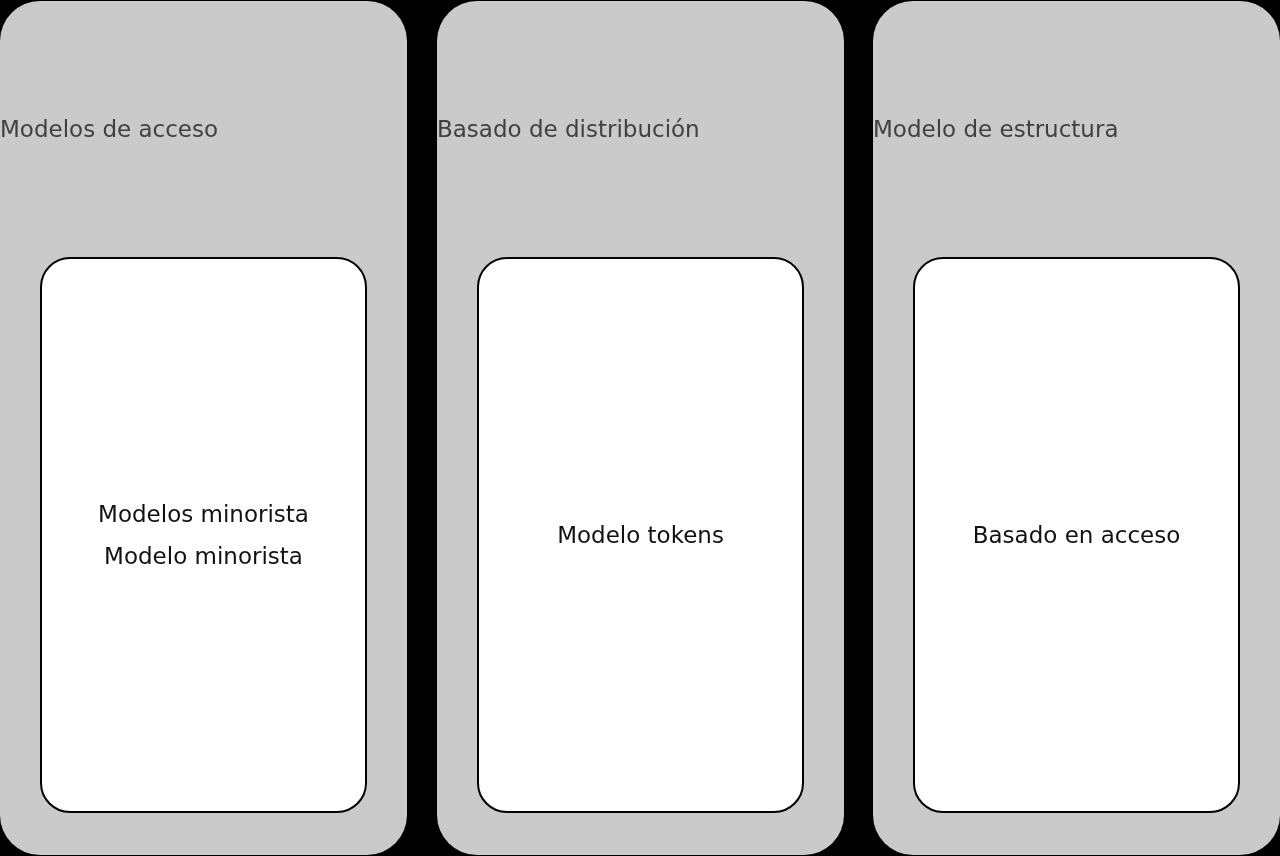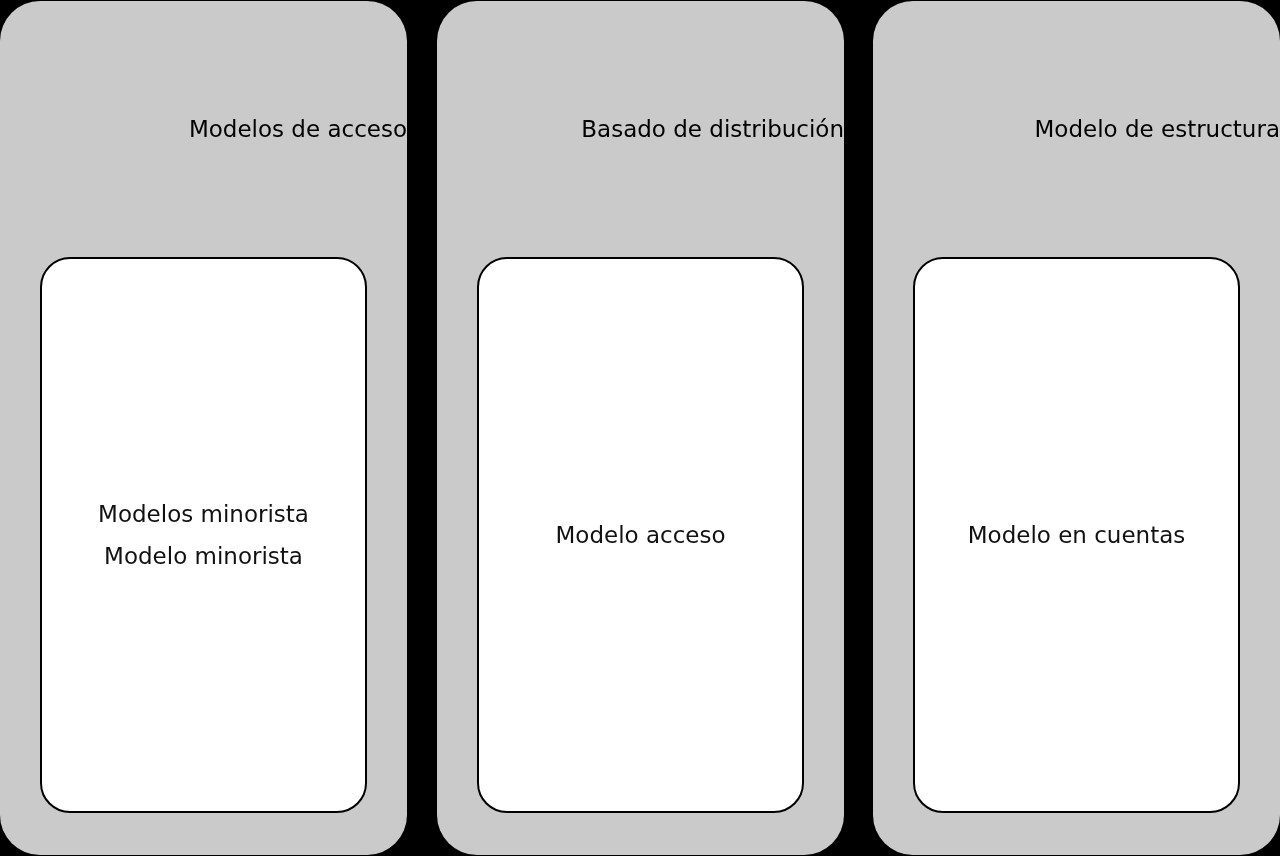--- a/index.html
+++ b/index.html
@@ -17,23 +17,23 @@
       width: 407px;
       height: 854px;
       background: #CACACA;
       border-radius: 40px;
     }
     .panel-title {
       position: absolute;
       top: 112px;
       left: 0;
       right: 0;
-      text-align: right;
+      text-align: left;
       font-size: 23px;
-      color: #000000;
+      color: #404040;
       line-height: 32px;
     }
     .inner-box {
       position: absolute;
       top: 256px;
       left: 40px;
       width: 323px;
       height: 552px;
       background: #FFFFFF;
       border: 2px solid #000000;
@@ -59,22 +59,22 @@
   <div class="panel-title">Modelos de acceso</div>
   <div class="inner-box">
     <div class="item">Modelos minorista</div>
     <div class="item">Modelo minorista</div>
   </div>
 </div>
 
 <div class="panel" style="left:437px;">
   <div class="panel-title">Basado de distribución</div>
   <div class="inner-box">
-    <div class="item">Modelo acceso</div>
+    <div class="item">Modelo tokens</div>
   </div>
 </div>
 
 <div class="panel" style="left:873px;">
   <div class="panel-title">Modelo de estructura</div>
   <div class="inner-box">
-    <div class="item">Modelo en cuentas</div>
+    <div class="item">Basado en acceso</div>
   </div>
 </div>
 
 </body></html>

